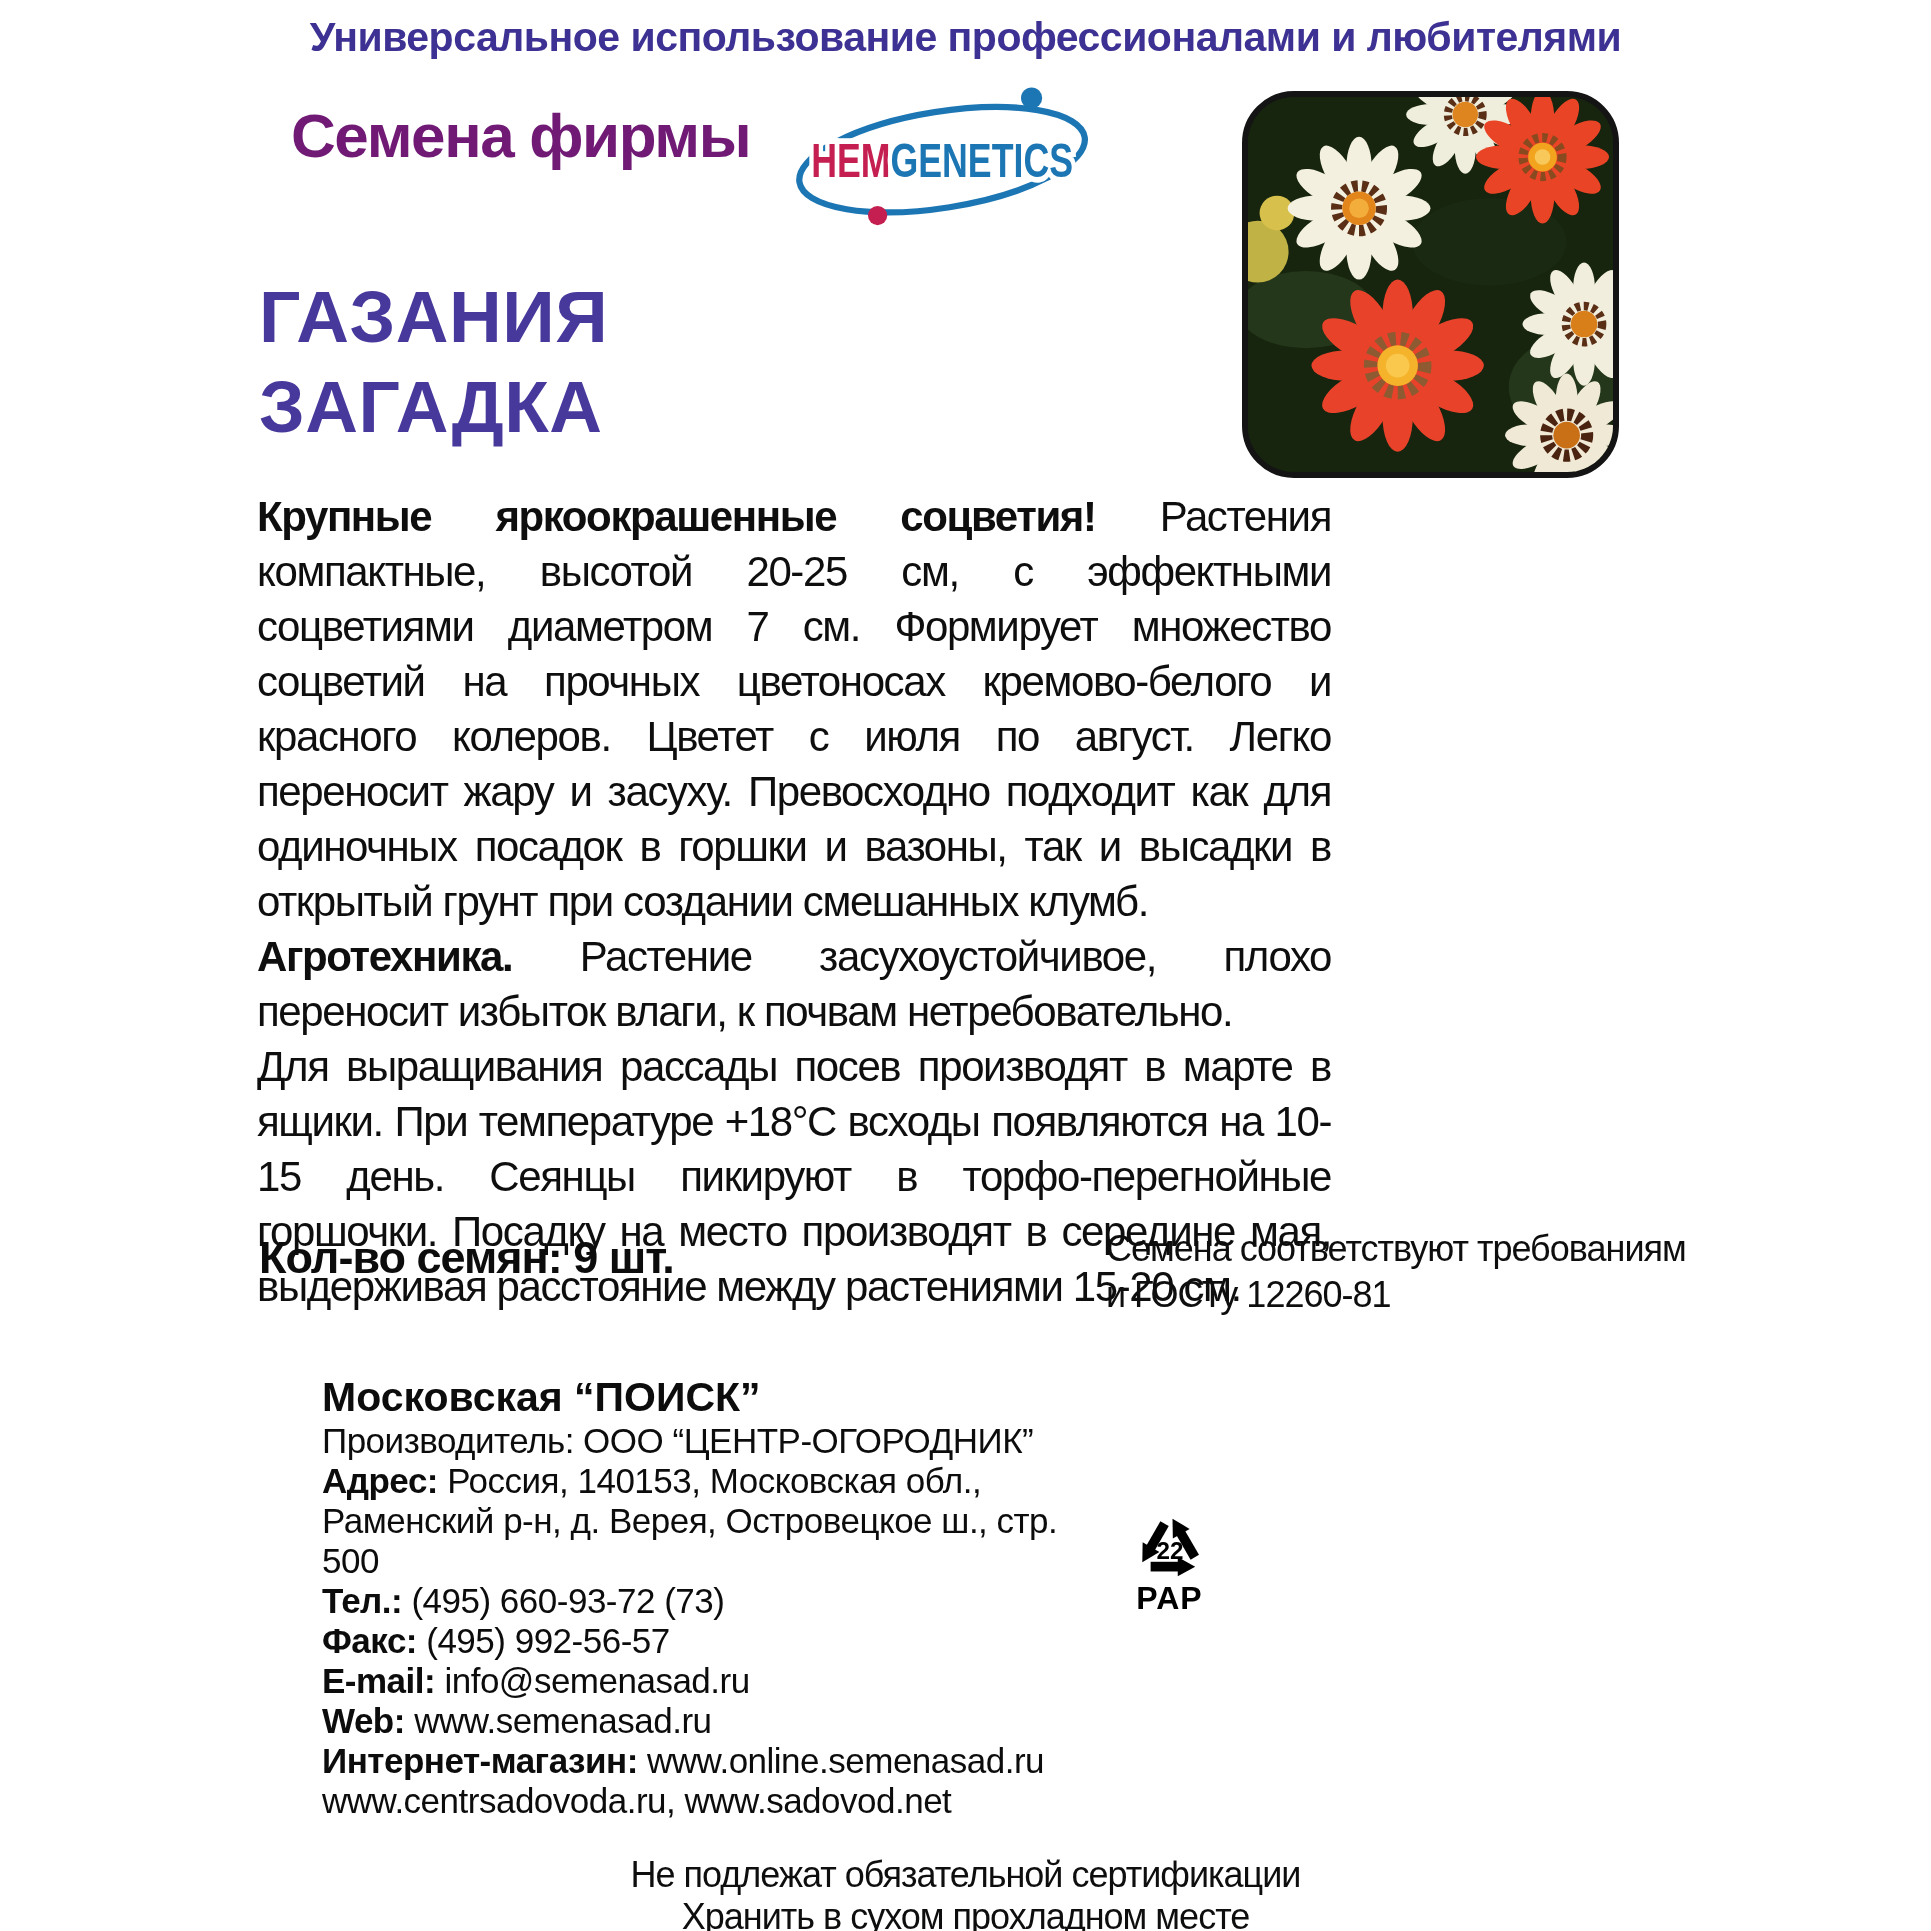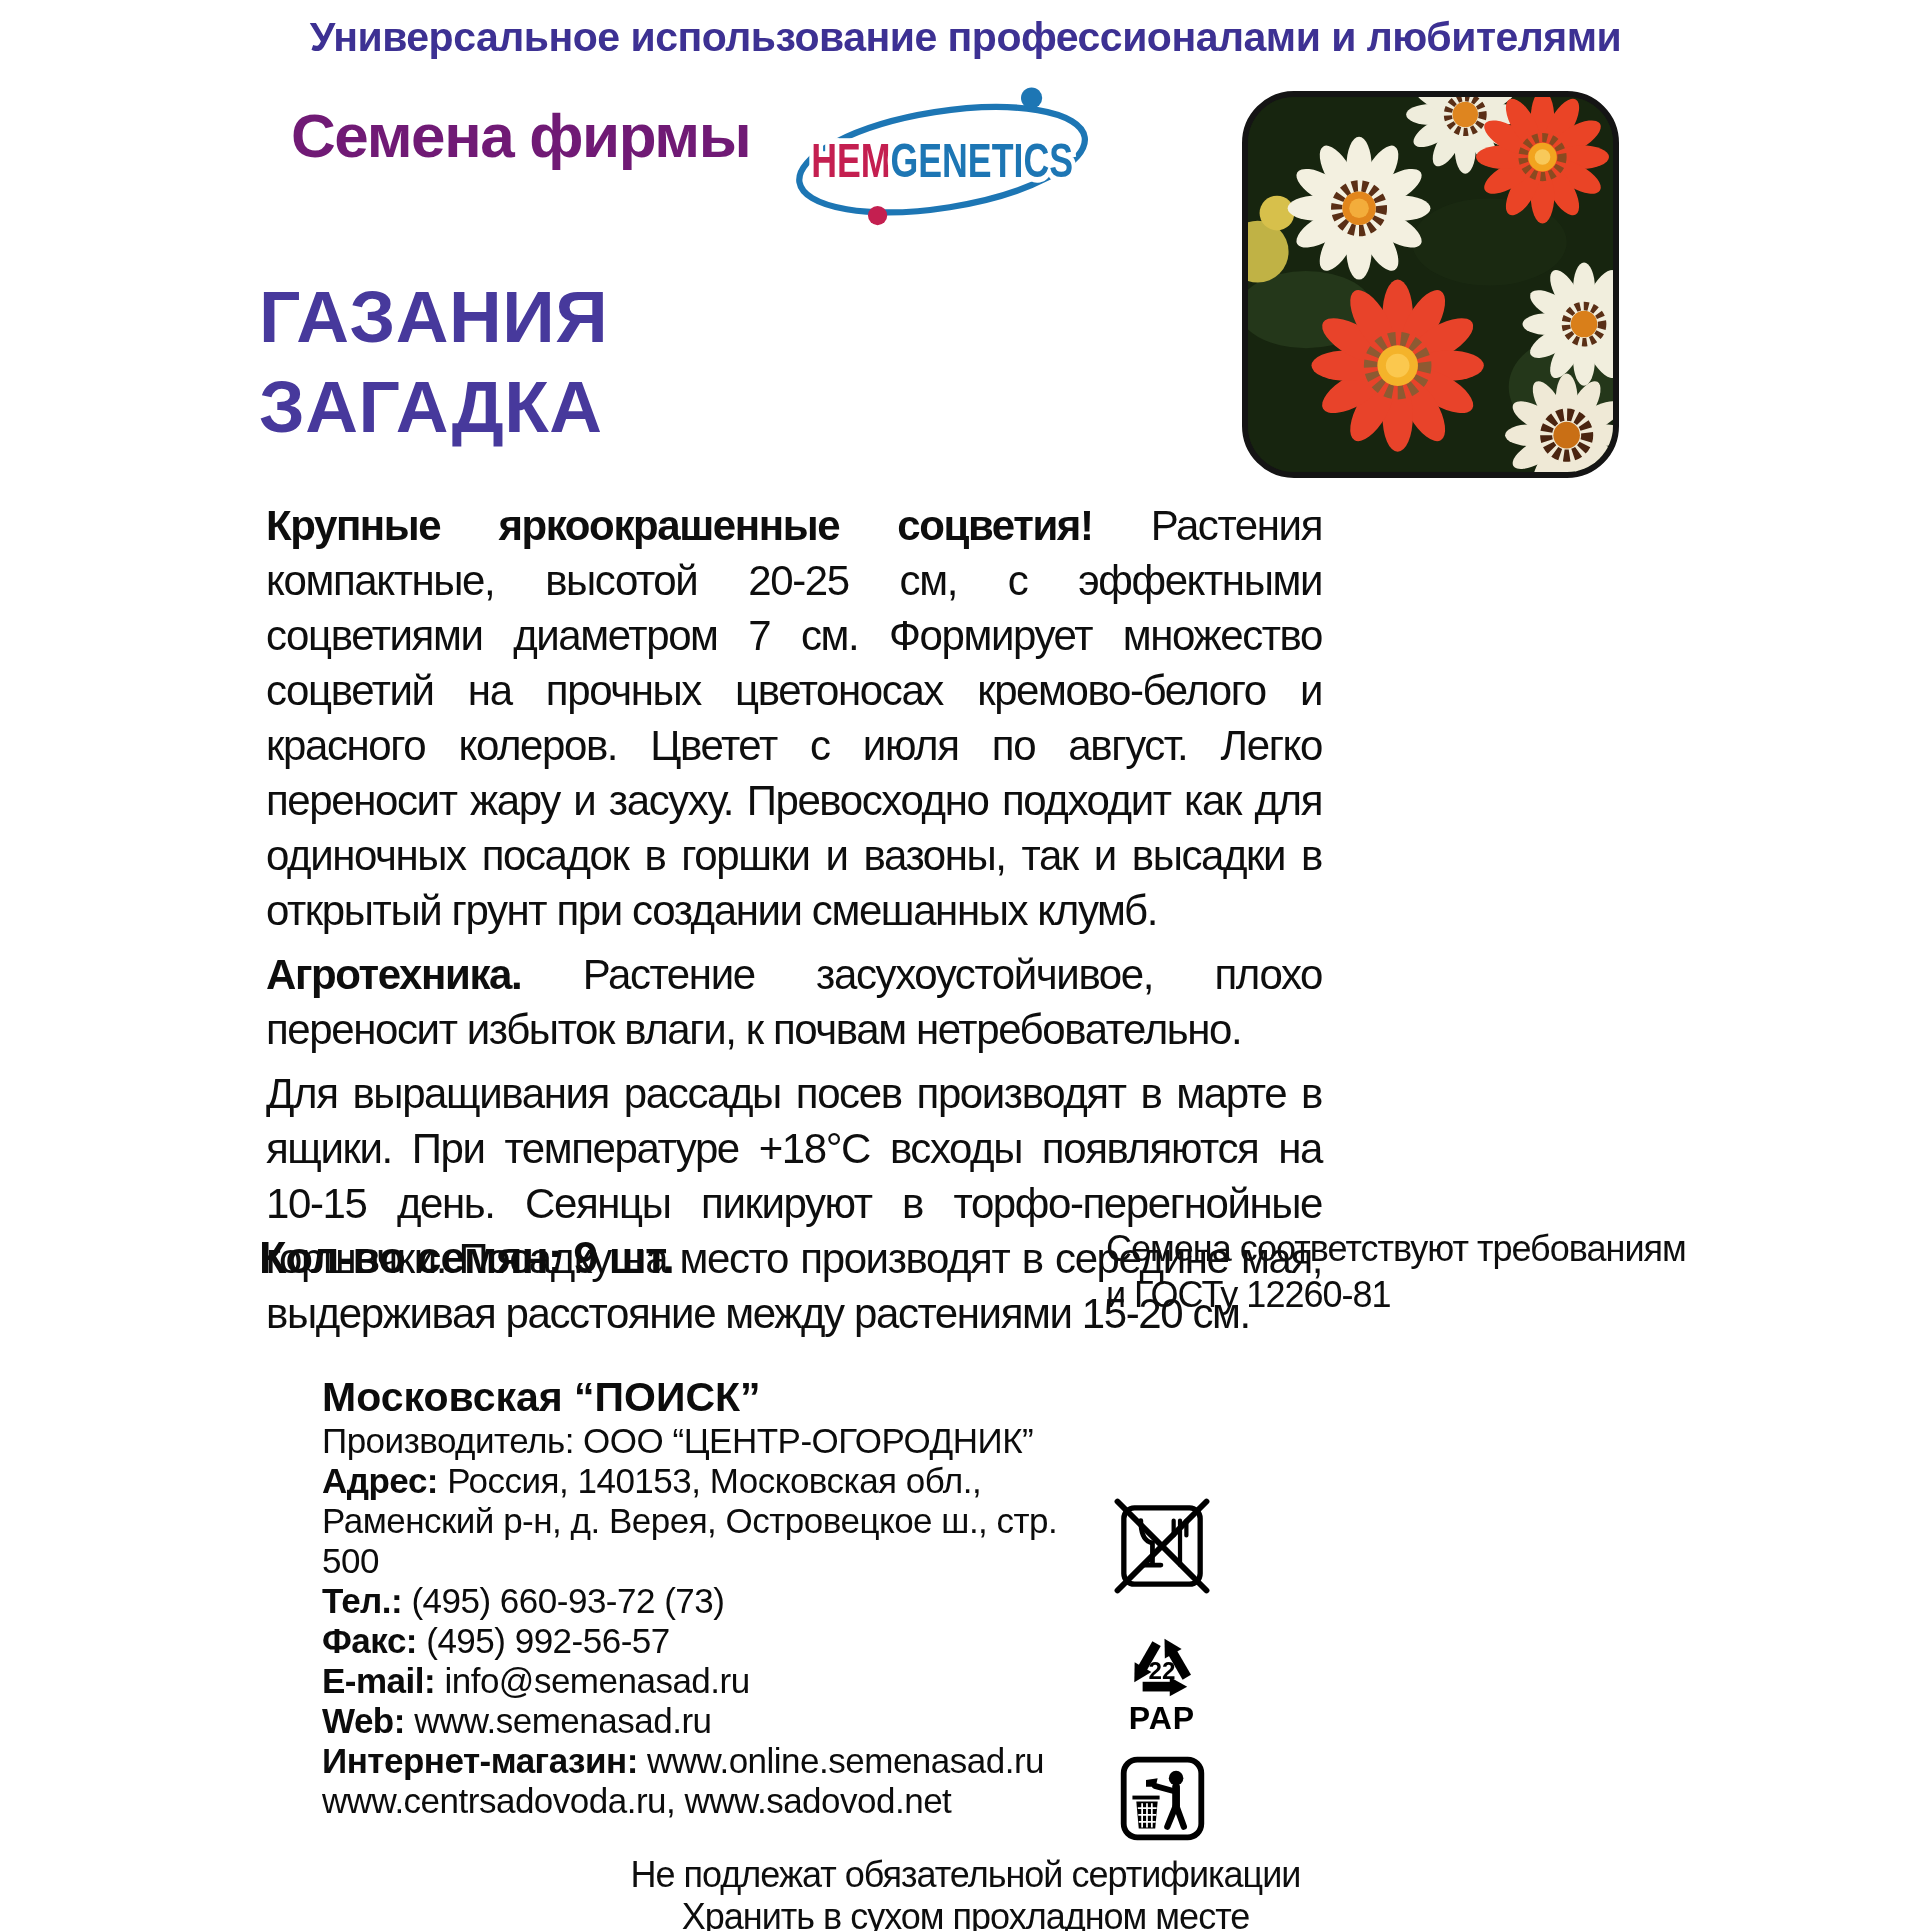--- a/index.html
+++ b/index.html
@@ -12,32 +12,32 @@
   .brand-text{position:absolute;left:259px;top:100px;font-size:62px;font-weight:bold;color:#701a75;letter-spacing:-1.4px;margin-left:32px;}
   .logo{position:absolute;left:780px;top:75px;width:328px;height:154px;}
 
   .photo{position:absolute;left:1242px;top:91px;width:365px;height:375px;border:6.8px solid #141414;border-radius:52px;overflow:hidden;background:#17250f;}
   .photo svg{display:block;width:100%;height:100%;}
 
   .title{position:absolute;left:259px;top:272px;color:#47399c;font-weight:bold;font-size:73px;line-height:90px;letter-spacing:0.5px;}
 
   .description{position:absolute;left:257px;top:489px;width:1074px;font-size:42px;line-height:55px;
     letter-spacing:-1.4px;text-align:justify;color:#0e0e0e;}
-  .description p{margin:9px;}
+  .description p{margin:0;}
   .lead{font-weight:bold;}
 
   .seeds{position:absolute;left:259px;top:1232px;font-size:45px;font-weight:bold;letter-spacing:-1px;color:#0c0c0c;}
 
   .standards{position:absolute;left:1106px;top:1226px;font-size:36px;line-height:46px;letter-spacing:-1px;color:#0e0e0e;}
 
   .contacts{position:absolute;left:322px;top:1373px;font-size:35px;line-height:40px;letter-spacing:-0.5px;color:#0c0c0c;width:772px;}
   .contacts .company{font-size:41px;font-weight:bold;line-height:48px;letter-spacing:0;}
   .contacts .lbl{font-weight:bold;}
 
-  .icons-col{position:absolute;left:1106px;top:1493px;width:112px;display:flex;flex-direction:column;align-items:center;gap:13.5px;}
+  .icons-col{position:absolute;left:1106px;top:1493px;width:112px;display:flex;flex-direction:row;align-items:flex-start;gap:13.5px;}
   .icons-col svg{display:block;}
   .pap-label{font-size:32px;font-weight:bold;letter-spacing:1px;margin-top:-5.8px;color:#000;}
   .recycle-wrap{display:flex;flex-direction:column;align-items:center;}
 
   .footer{position:absolute;left:0;top:1854px;width:100%;text-align:center;font-size:36px;line-height:42px;letter-spacing:-1px;color:#0e0e0e;}
 </style>
 </head>
 <body>
 
 <div class="page">

